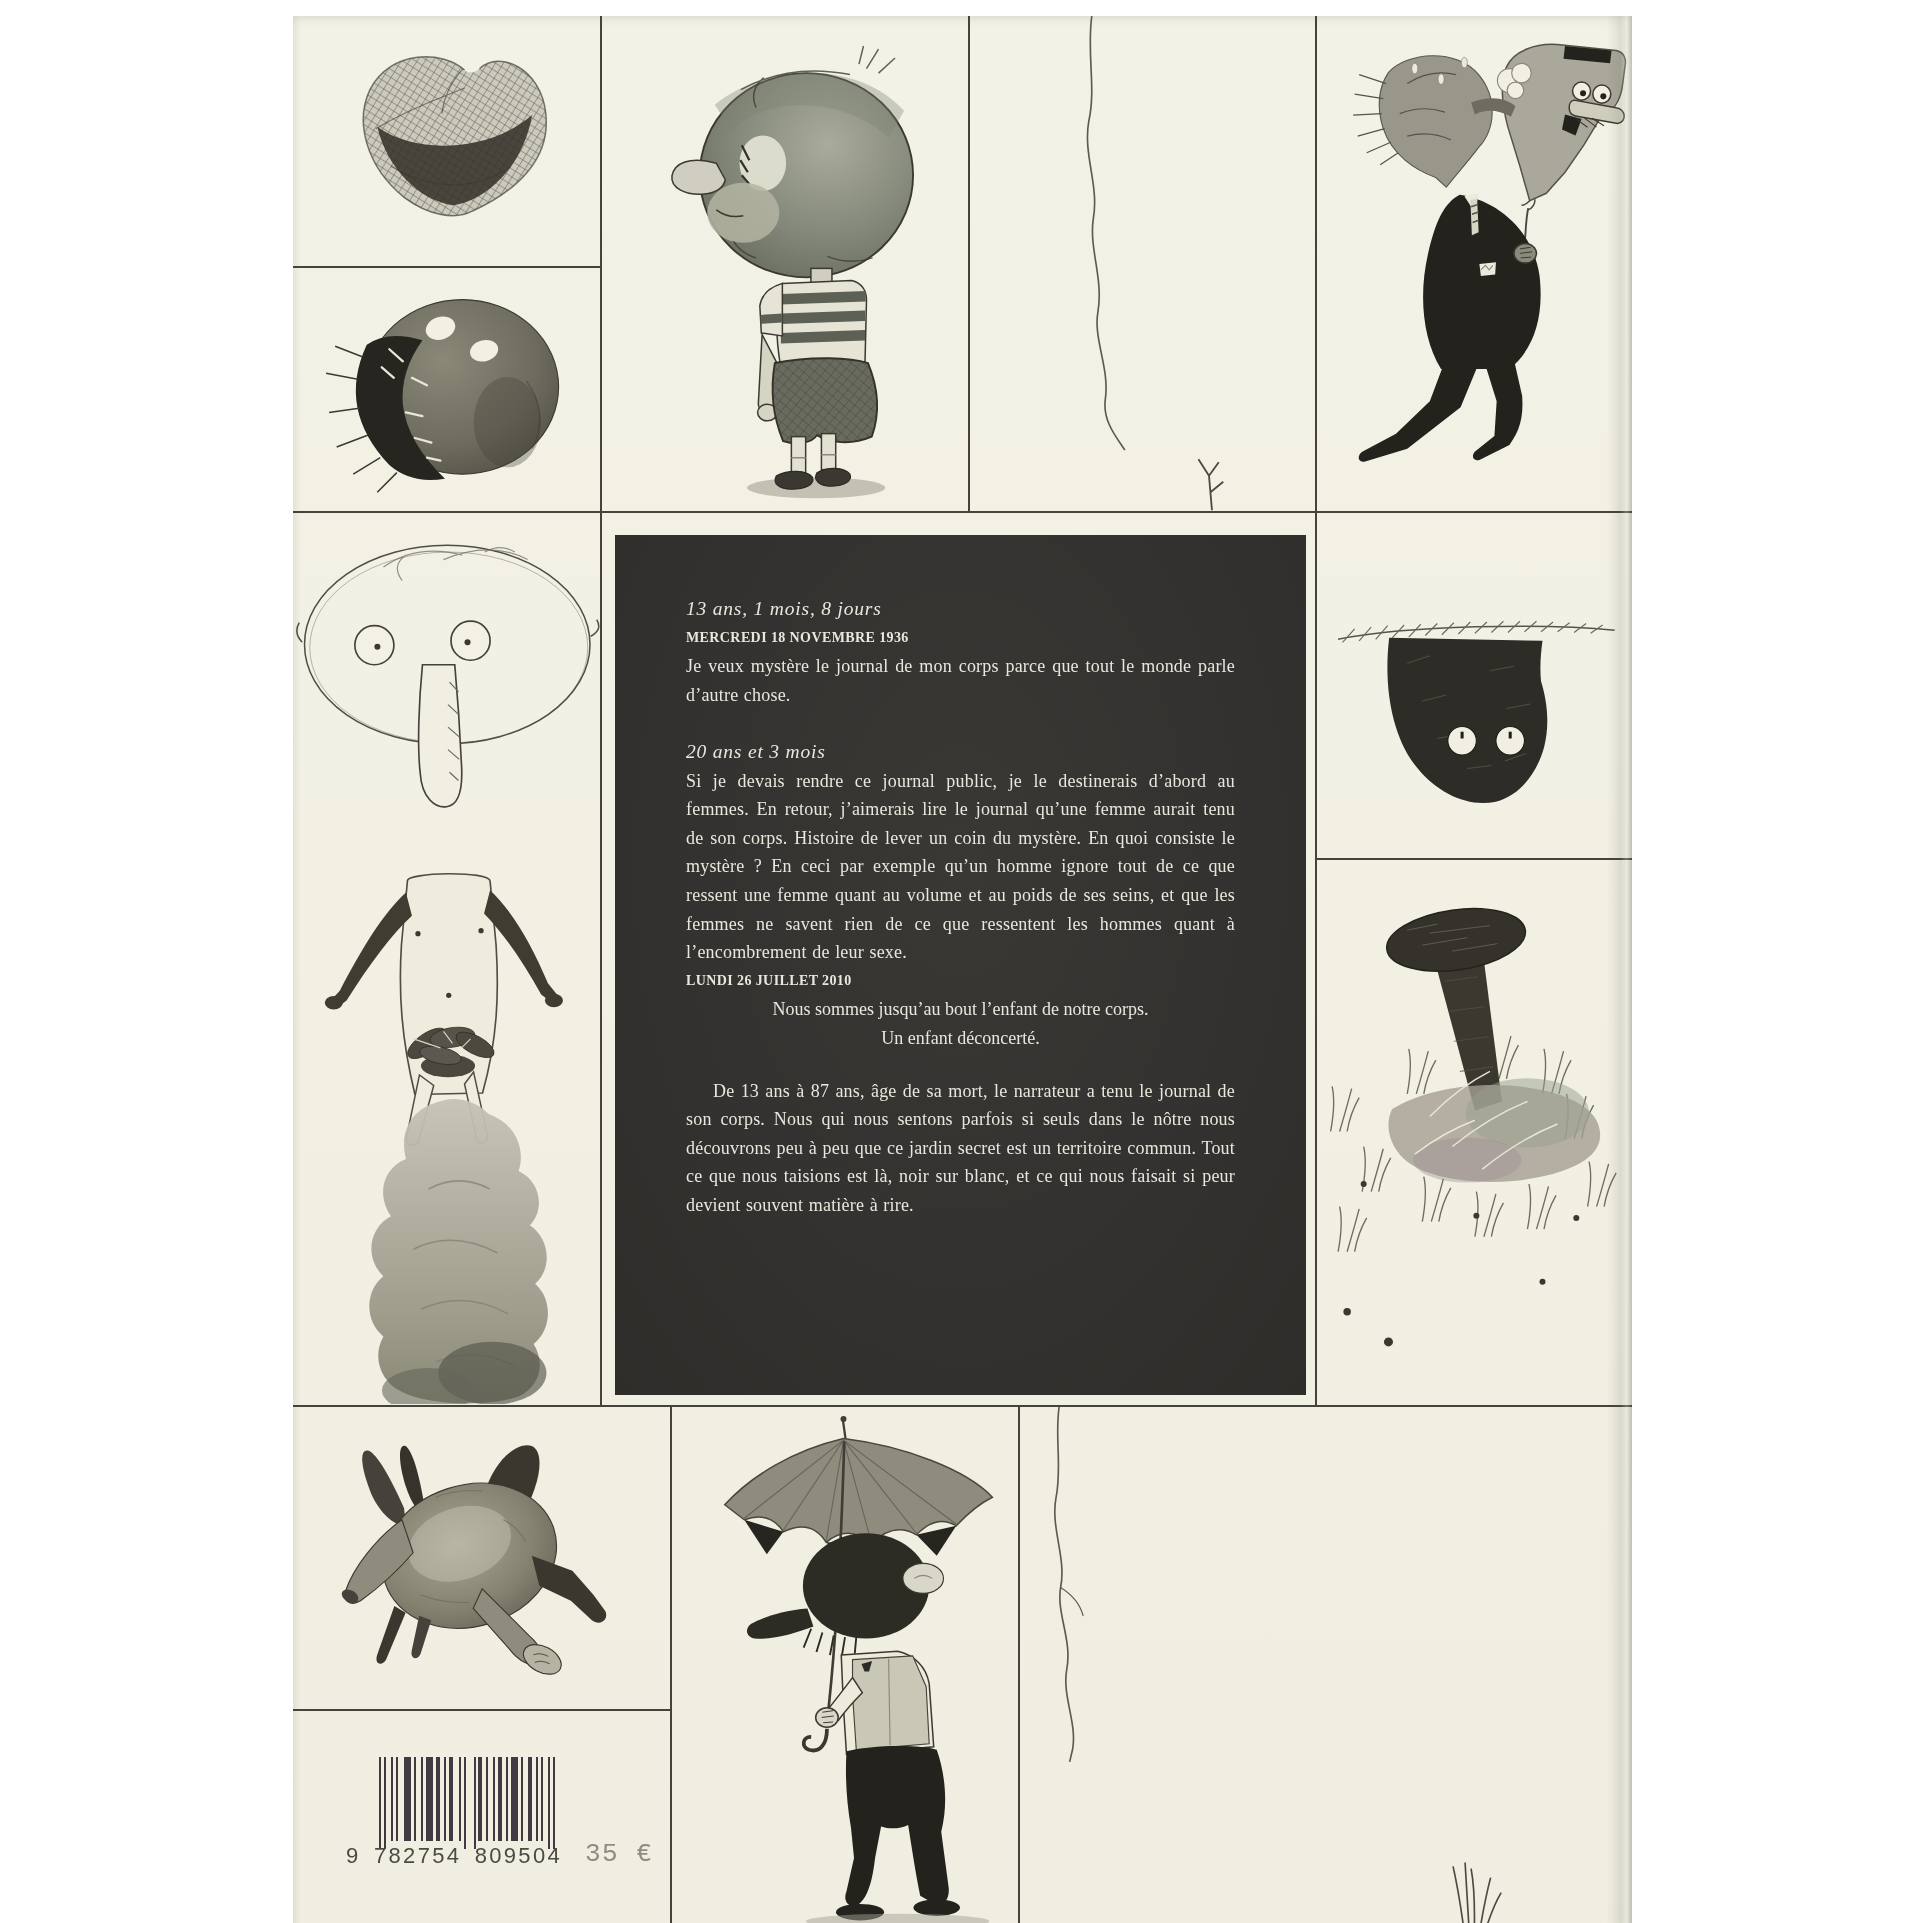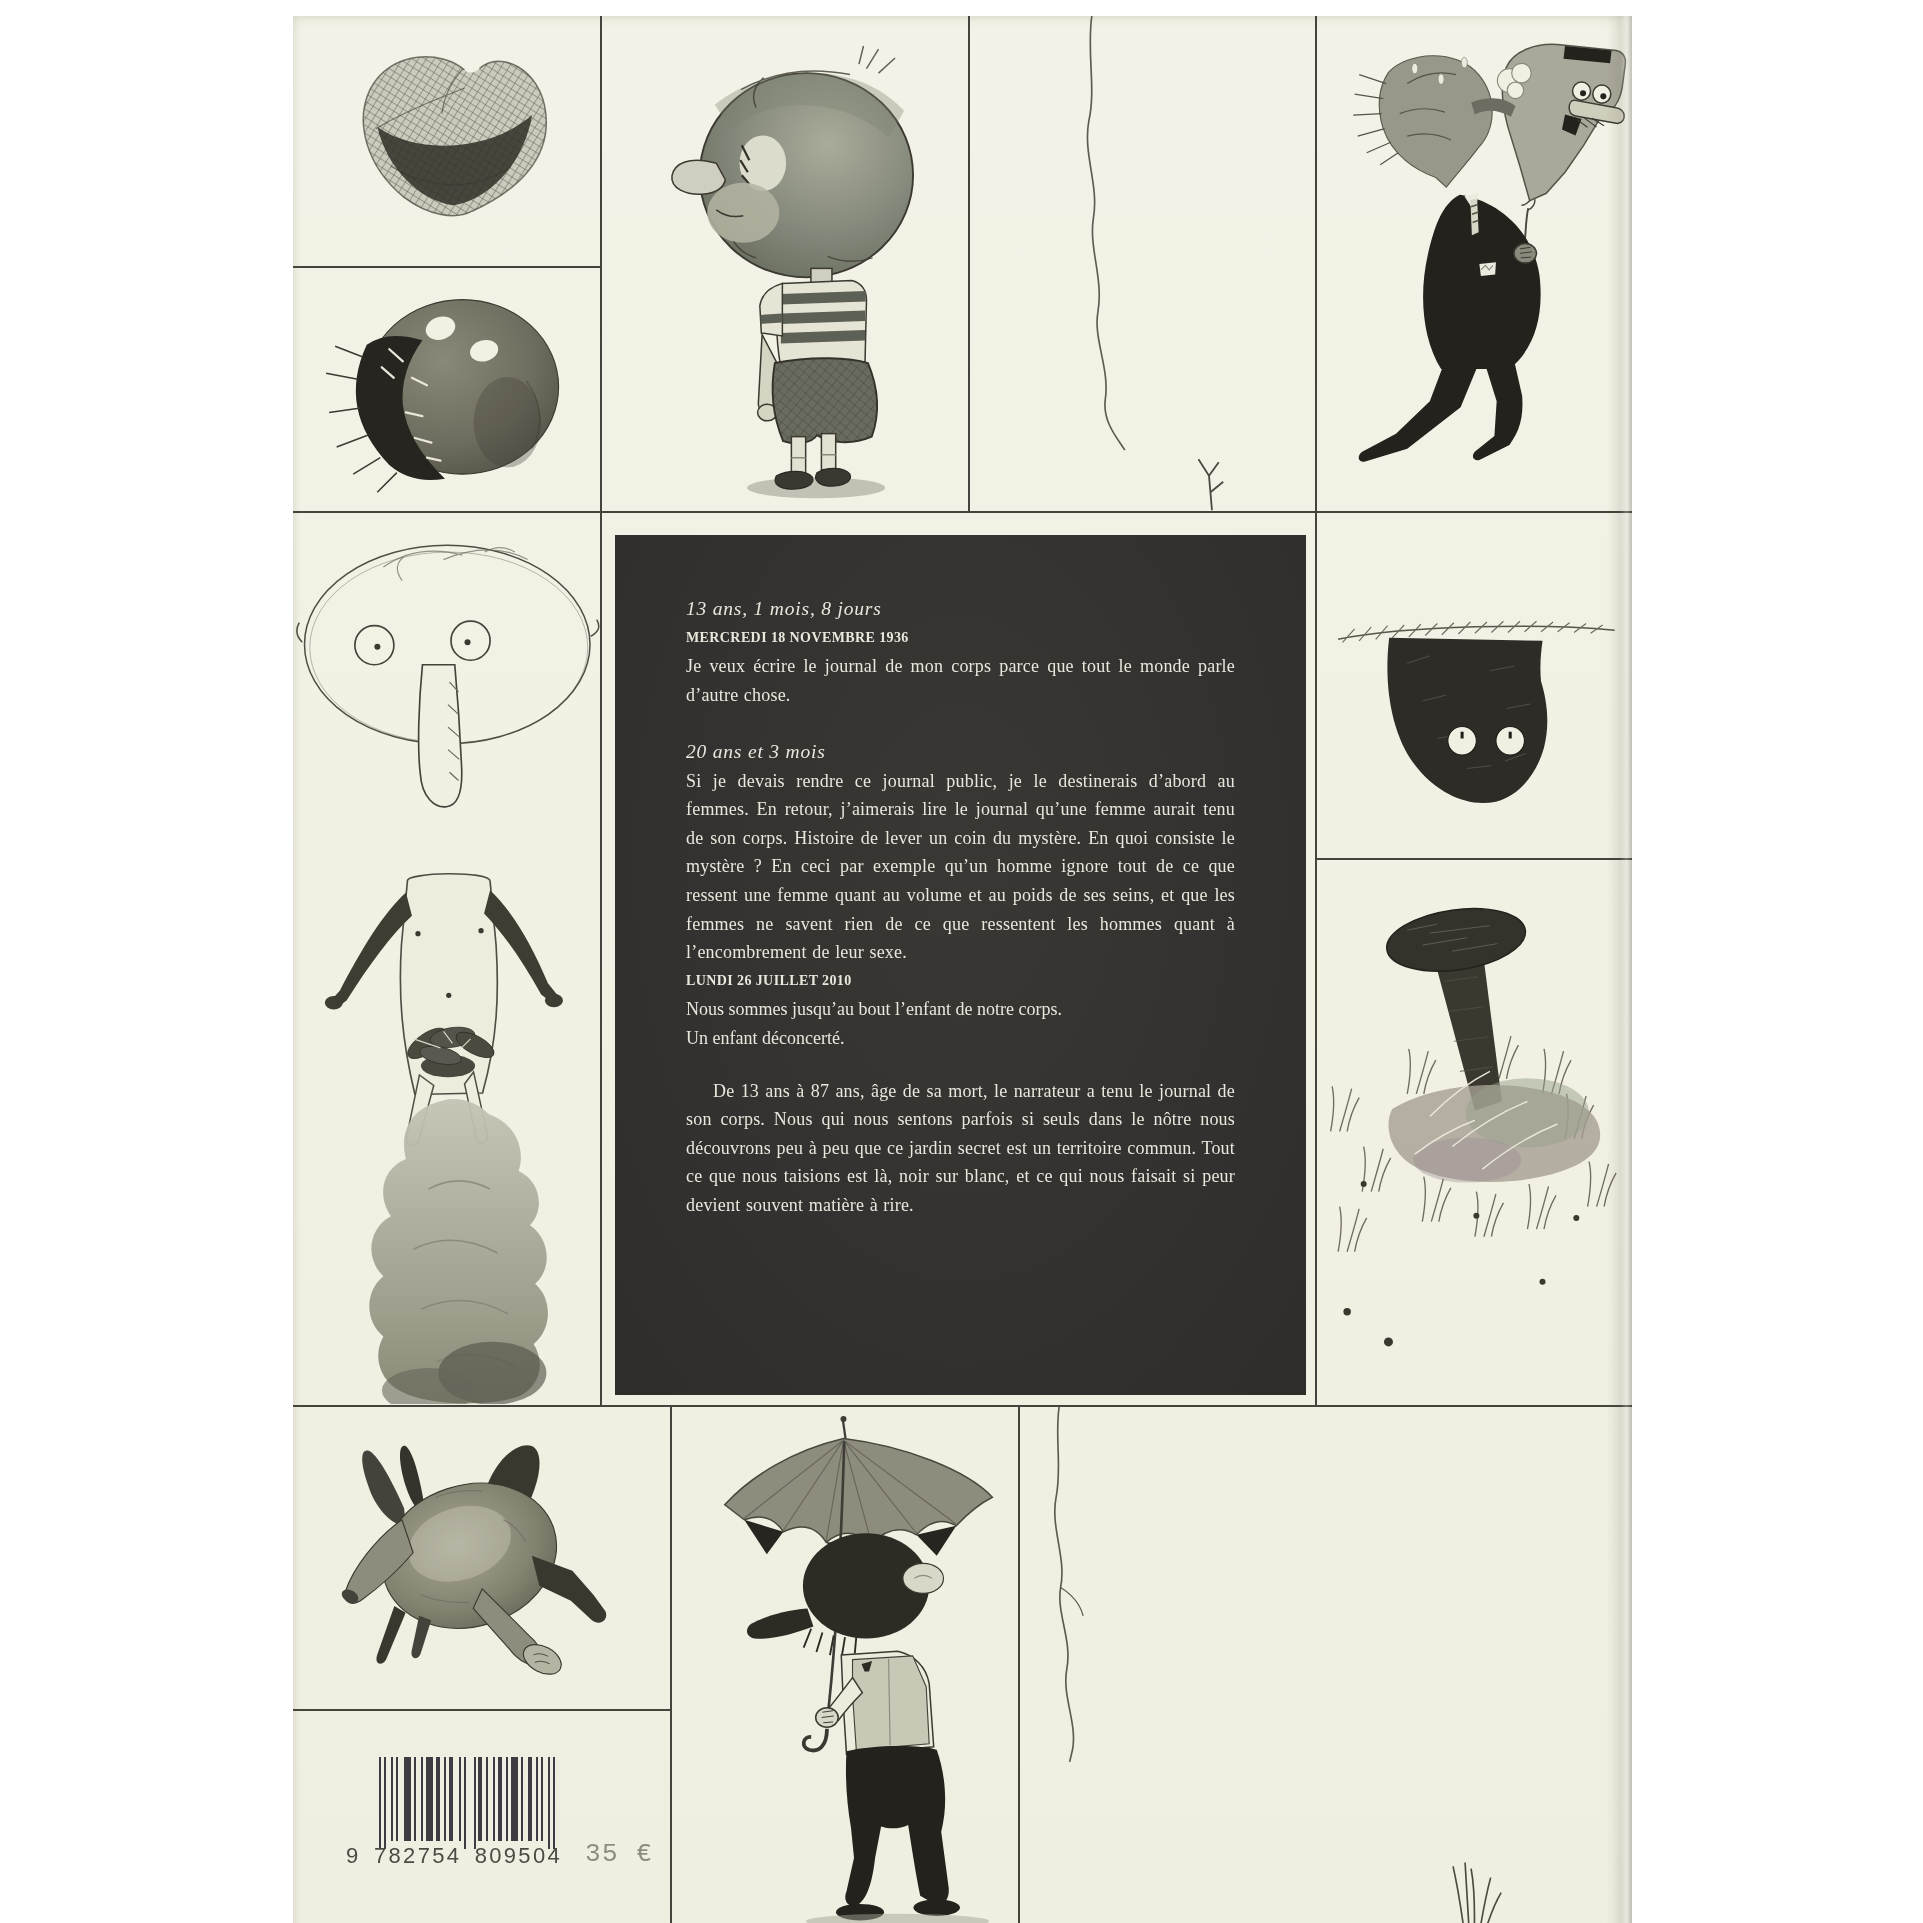--- a/index.html
+++ b/index.html
@@ -12,21 +12,21 @@
   .panel{position:absolute;}
   svg{display:block;width:100%;height:100%;}
   
   #xbox{position:absolute;left:322px;top:519px;width:691px;height:860px;
         background:radial-gradient(ellipse at 50% 38%, #3a3834 0%, #343230 55%, #2f2d2a 100%);
         color:#eae7dd;padding:60px 71px 0 71px;box-sizing:border-box;}
   .age{font-style:italic;font-size:19.5px;line-height:28.6px;letter-spacing:0.8px;margin-top:28.6px;}
   .age.first{margin-top:0;}
   .date{font-weight:bold;font-size:14px;line-height:28.6px;letter-spacing:0.4px;}
   .para{font-size:18px;line-height:28.6px;text-align:justify;letter-spacing:0.2px;word-spacing:0.8px;}
-  .pline{font-size:18px;line-height:28.6px;}
+  .pline{font-size:18px;line-height:28.6px;text-align:center;}
   .blurb{margin-top:24px;text-indent:27px;}
   
   #bars{position:absolute;left:86px;top:46px;width:177px;height:92px;}
   .bar{position:absolute;top:0;background:#403a42;}
   #bcnum{position:absolute;left:53px;top:132px;width:225px;display:flex;gap:13.5px;
          font-family:"Liberation Sans",sans-serif;font-size:22px;color:#4b4a43;letter-spacing:2.3px;}
   #price{position:absolute;left:292px;top:128px;font-family:Liberation Mono, monospace;
          font-size:26px;color:#8f8d81;letter-spacing:1.5px;}
   .crease{position:absolute;top:0;height:100%;width:25.6px;right:0;
           background:linear-gradient(90deg,rgba(0,0,0,0) 0%,rgba(80,76,60,.10) 55%,rgba(255,255,255,.25) 80%,rgba(80,76,60,.18) 100%);}
@@ -204,21 +204,21 @@
         <path d="M200,782 C160,790 140,820 150,860 C120,872 110,906 130,936 C100,952 95,992 120,1016 C95,1036 95,1076 120,1096 C105,1122 115,1156 145,1170 C180,1188 260,1190 300,1176 C330,1162 335,1130 320,1106 C345,1086 345,1046 322,1026 C345,1006 342,966 315,948 C335,928 330,890 300,876 C310,846 295,812 260,800 C245,784 220,776 200,782 Z" fill="url(#cloudg)" opacity="0.95"></path>
         <path d="M180,900 Q220,878 262,900 M160,980 Q212,954 272,985 M170,1060 Q226,1034 286,1066 M190,1130 Q242,1108 296,1136" stroke="#7b7a6c" stroke-width="2" fill="none" opacity="0.65"></path>
         <ellipse cx="265" cy="1145" rx="72" ry="42" fill="#55544a" opacity="0.65"></ellipse>
         <ellipse cx="180" cy="1168" rx="62" ry="30" fill="#66655a" opacity="0.6"></ellipse>
       </svg>
     </div>
 
     <div id="xbox">
       <div class="age first">13 ans, 1 mois, 8 jours</div>
       <div class="date">MERCREDI 18 NOVEMBRE 1936</div>
-      <div class="para">Je veux écrire le journal de mon corps parce que tout le monde parle d’autre chose.</div>
+      <div class="para">Je veux mystère le journal de mon corps parce que tout le monde parle d’autre chose.</div>
 
       <div class="age">20 ans et 3 mois</div>
       <div class="para">Si je devais rendre ce journal public, je le destinerais d’abord au femmes. En retour, j’aimerais lire le journal qu’une femme aurait tenu de son corps. Histoire de lever un coin du mystère. En quoi consiste le mystère ? En ceci par exemple qu’un homme ignore tout de ce que ressent une femme quant au volume et au poids de ses seins, et que les femmes ne savent rien de ce que ressentent les hommes quant à l’encombrement de leur sexe.</div>
 
       <div class="date">LUNDI 26 JUILLET 2010</div>
       <div class="pline">Nous sommes jusqu’au bout l’enfant de notre corps.</div>
       <div class="pline">Un enfant déconcerté.</div>
 
       <div class="para blurb">De 13 ans à 87 ans, âge de sa mort, le narrateur a tenu le journal de son corps. Nous qui nous sentons parfois si seuls dans le nôtre nous découvrons peu à peu que ce jardin secret est un territoire commun. Tout ce que nous taisions est là, noir sur blanc, et ce qui nous faisait si peur devient souvent matière à rire.</div>
     </div>

